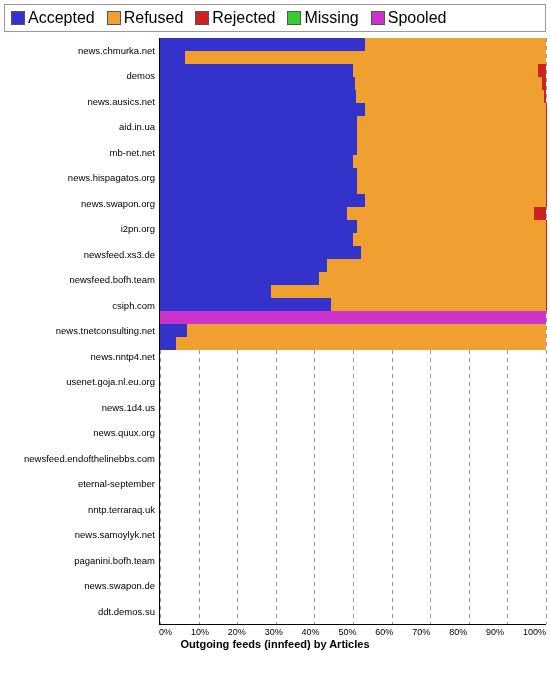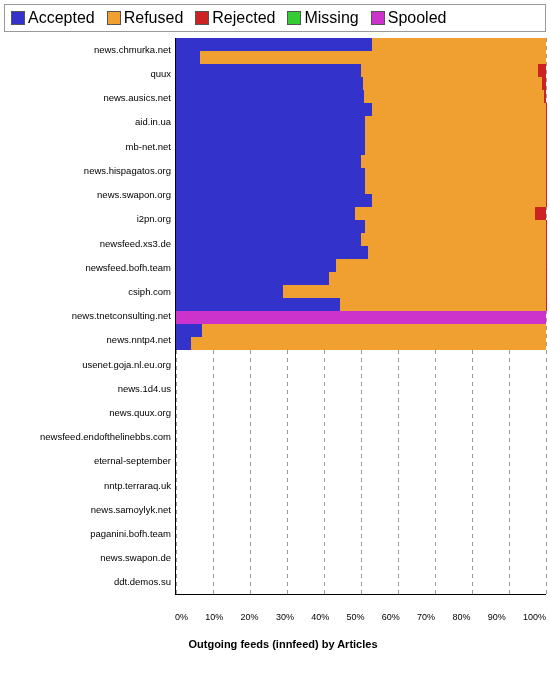--- a/index.html
+++ b/index.html
@@ -36,22 +36,21 @@
     .legend-color {
       width: 14px;
       height: 14px;
       display: inline-block;
       border: 1px solid #555;
     }
     .chart-area {
       flex: 1;
       display: flex;
       flex-direction: column;
-      padding: 2px 4px 30px 20px;
-      gap: 15px;
+      padding: 2px 4px 30px 4px;
     }
     .chart-inner {
       display: flex;
       flex: 1;
       position: relative;
     }
     .y-labels {
       width: 155px;
       display: flex;
       flex-direction: column;
@@ -137,21 +136,21 @@
       <div class="legend-item">
         <span class="legend-color" style="background:#cc33cc;"></span>
         <span>Spooled</span>
       </div>
     </div>
 
   <div class="chart-area">
     <div class="chart-inner">
       <div class="y-labels" id="y-labels-container">
       <div class="y-label">news.chmurka.net</div>
-          <div class="y-label">quux</div>
+          <div class="y-label">demos</div>
           <div class="y-label">news.ausics.net</div>
           <div class="y-label">aid.in.ua</div>
           <div class="y-label">mb-net.net</div>
           <div class="y-label">news.hispagatos.org</div>
           <div class="y-label">news.swapon.org</div>
           <div class="y-label">i2pn.org</div>
           <div class="y-label">newsfeed.xs3.de</div>
           <div class="y-label">newsfeed.bofh.team</div>
           <div class="y-label">csiph.com</div>
           <div class="y-label">news.tnetconsulting.net</div>

